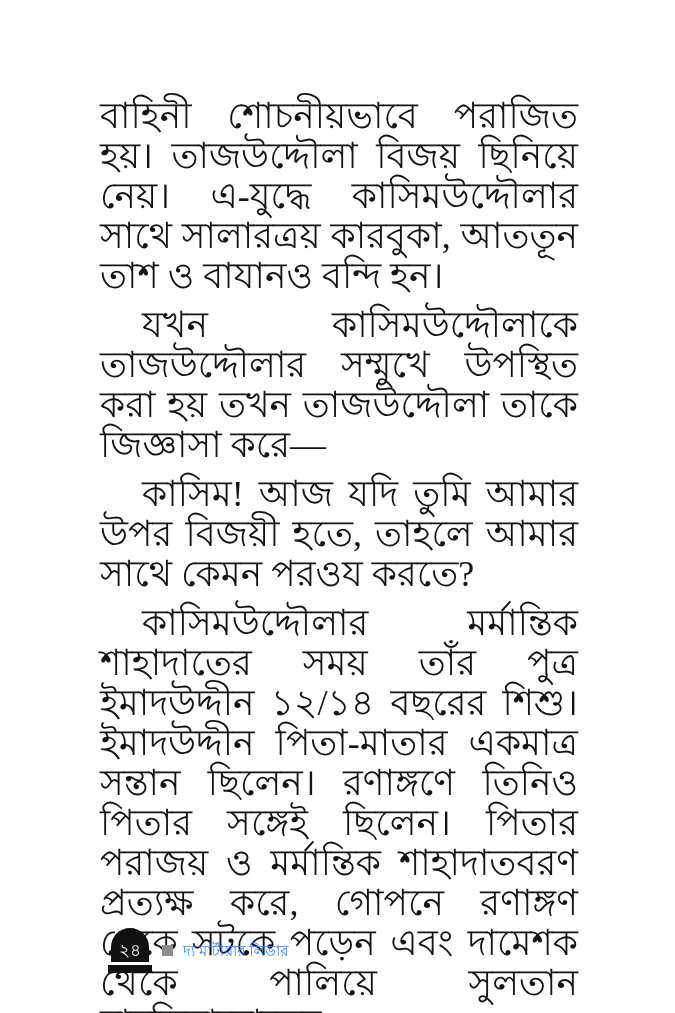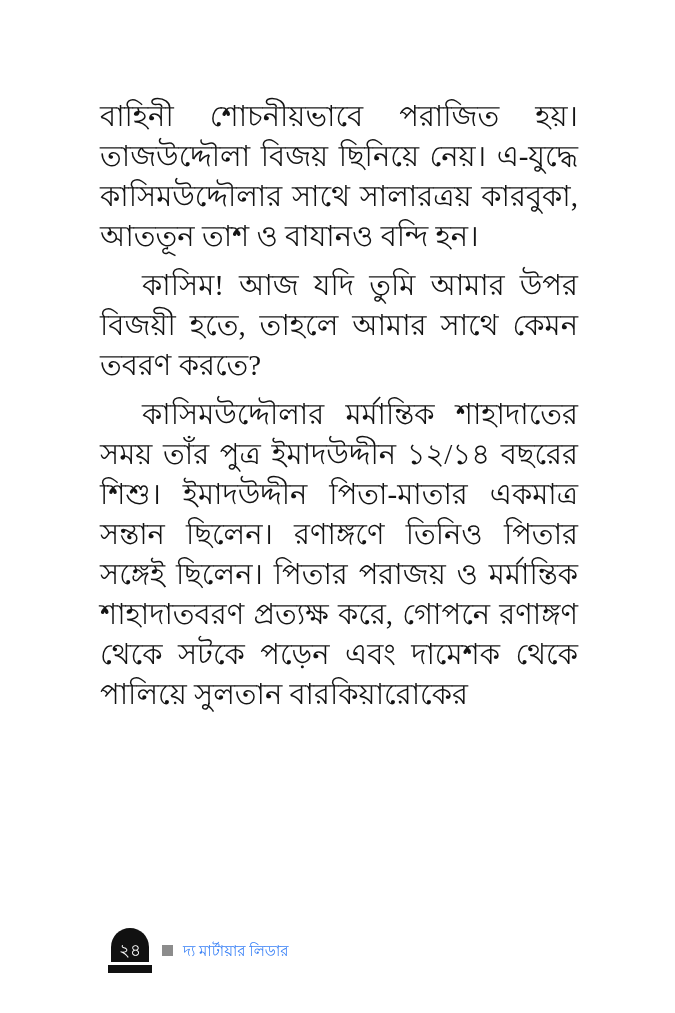--- a/index.html
+++ b/index.html
@@ -16,21 +16,21 @@
     color: #141414;
   }
   .text-block {
     position: absolute;
     top: 96px;
     left: 100px;
     width: 478px;
   }
   .text-block p {
     margin: 0 0 9px 0;
-    font-size: 29px;
+    font-size: 36px;
     line-height: 40px;
     text-align: justify;
     text-justify: inter-word;
     text-indent: 42px;
     color: #141414;
   }
   .text-block p.no-indent {
     text-indent: 0;
   }
   .page-footer {
@@ -80,21 +80,22 @@
     line-height: 26px;
     color: #3b82f6;
     white-space: nowrap;
   }
 </style>
 </head>
 <body>
 
 <main class="text-block">
   <p class="no-indent">বাহিনী শোচনীয়ভাবে পরাজিত হয়। তাজউদ্দৌলা বিজয় ছিনিয়ে নেয়। এ-যুদ্ধে কাসিমউদ্দৌলার সাথে সালারত্রয় কারবুকা, আততূন তাশ ও বাযানও বন্দি হন।</p>
-  <p>কাসিম! আজ যদি তুমি আমার উপর বিজয়ী হতে, তাহলে আমার সাথে কেমন তবরণ করতে?</p>
+  <p>যখন কাসিমউদ্দৌলাকে তাজউদ্দৌলার সম্মুখে উপস্থিত করা হয় তখন তাজউদ্দৌলা তাকে জিজ্ঞাসা করে—</p>
+  <p>কাসিম! আজ যদি তুমি আমার উপর বিজয়ী হতে, তাহলে আমার সাথে কেমন পরওয করতে?</p>
   <p>কাসিমউদ্দৌলার মর্মান্তিক শাহাদাতের সময় তাঁর পুত্র ইমাদউদ্দীন ১২/১৪ বছরের শিশু। ইমাদউদ্দীন পিতা-মাতার একমাত্র সন্তান ছিলেন। রণাঙ্গণে তিনিও পিতার সঙ্গেই ছিলেন। পিতার পরাজয় ও মর্মান্তিক শাহাদাতবরণ প্রত্যক্ষ করে, গোপনে রণাঙ্গণ থেকে সটকে পড়েন এবং দামেশক থেকে পালিয়ে সুলতান বারকিয়ারোকের</p>
 </main>
 
 <footer class="page-footer">
   <div class="page-badge">
     <div class="dome">
       <span class="page-num">২৪</span>
     </div>
     <div class="base"></div>
   </div>

